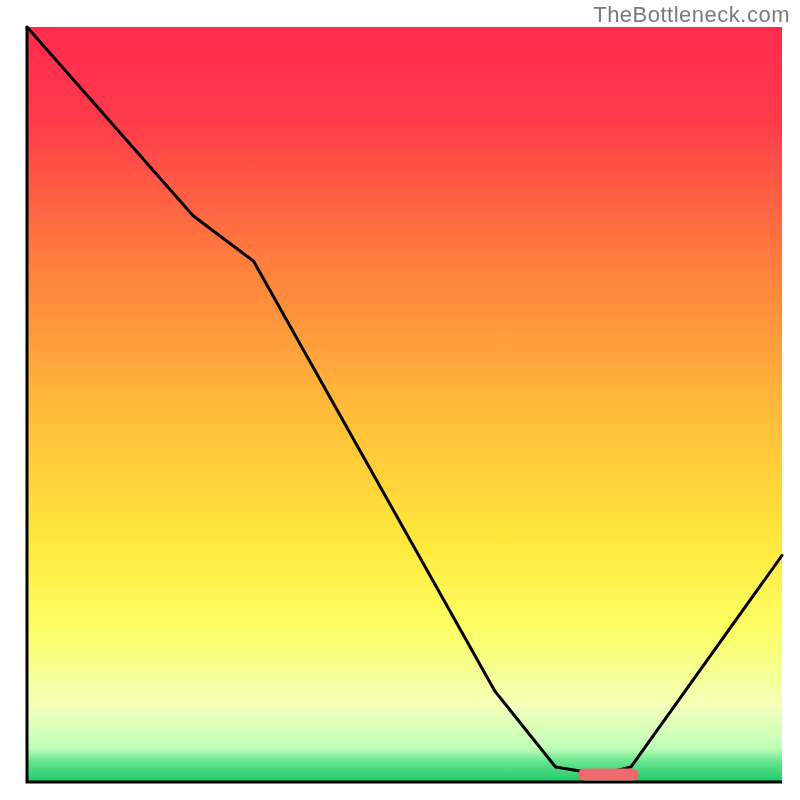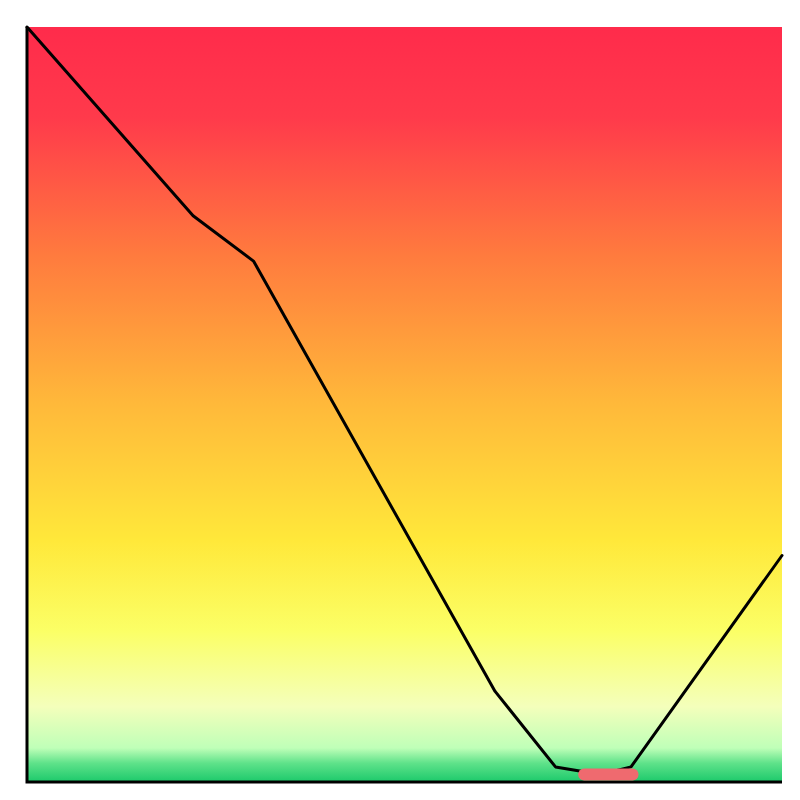--- a/index.html
+++ b/index.html
@@ -28,20 +28,21 @@
   svg.chart {
     position: absolute;
     top: 0;
     left: 0;
   }
 </style>
 </head>
 <body>
 <div class="wrap">
 
+  <div class="watermark">TheBottleneck.com</div>
 
   <svg class="chart" width="800" height="800" viewBox="0 0 800 800">
     <defs>
 
       <linearGradient id="bg" x1="0" y1="0" x2="0" y2="1">
         <stop offset="0.00" stop-color="#ff2b4b"></stop>
         <stop offset="0.12" stop-color="#ff3a4b"></stop>
         <stop offset="0.30" stop-color="#ff7a3e"></stop>
         <stop offset="0.50" stop-color="#ffb93a"></stop>
         <stop offset="0.68" stop-color="#ffe83a"></stop>

